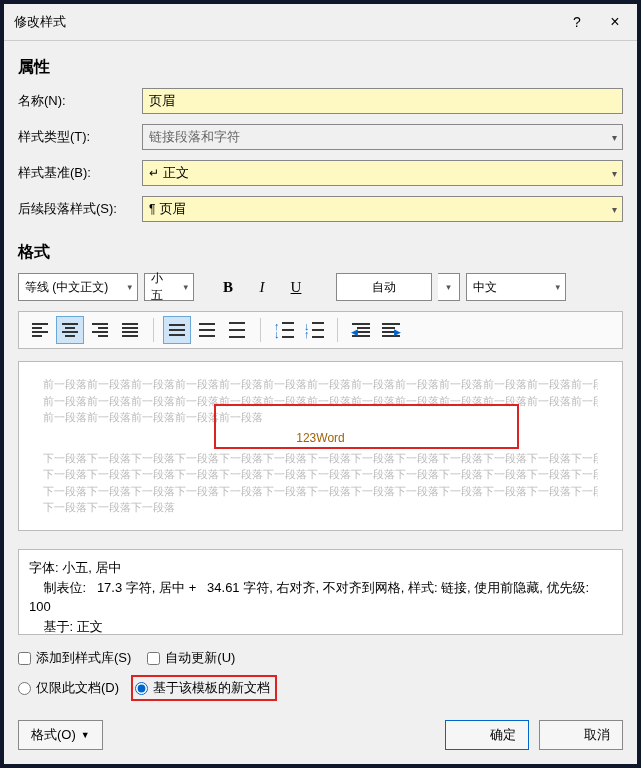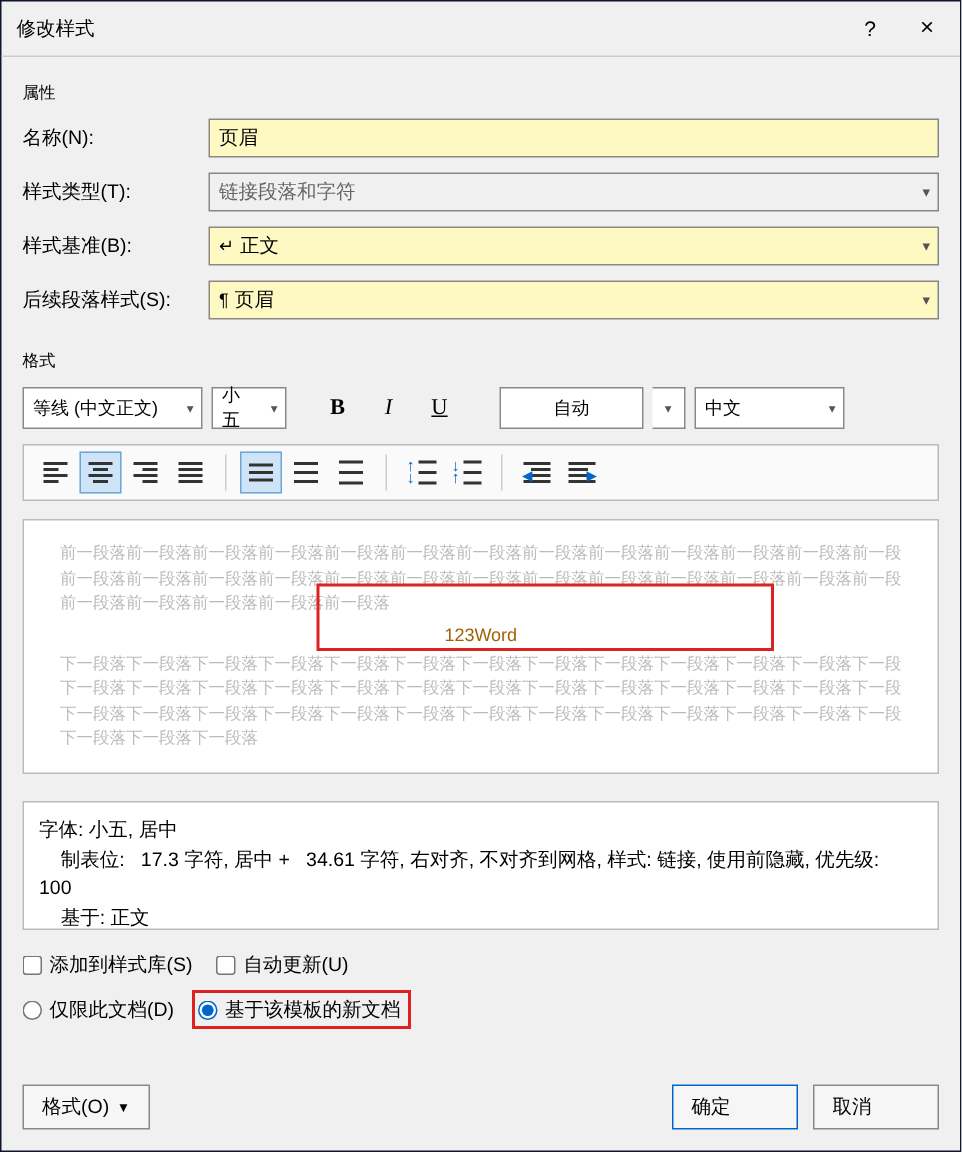--- a/index.html
+++ b/index.html
@@ -8,41 +8,41 @@
       font-size: 13px;
       background: #f0f0f0;
       width: 641px;
       height: 768px;
       overflow: hidden;
     }
     .dialog {
       width: 641px;
       height: 768px;
       background: #f0f0f0;
-      border: 1px solid #0f172a;
+      border: 4px solid #0f172a;
       display: flex;
       flex-direction: column;
     }
     .titlebar {
       display: flex;
       align-items: center;
       justify-content: space-between;
       padding: 6px 4px 6px 10px;
       border-bottom: 1px solid #ccc;
     }
     .titlebar-title { font-size: 13px; }
     .titlebar-controls { display: flex; gap: 2px; }
     .titlebar-btn {
       width: 36px; height: 24px;
       display: flex; align-items: center; justify-content: center;
       font-size: 14px; font-family: Arial, sans-serif;
     }
     .titlebar-btn.close { font-size: 16px; }
     .content { padding: 12px 14px 8px 14px; flex: 1; display: flex; flex-direction: column; }
-    .section-label { font-size: 11px; margin: 4px 0 10px 0; }
+    .section-label { font-size: 16px; margin: 4px 0 10px 0; font-weight: bold; }
     .form-row {
       display: flex;
       align-items: center;
       margin-bottom: 10px;
       gap: 8px;
     }
     .form-label { width: 116px; font-size: 13px; }
     .form-input, .form-select {
       flex: 1;
       height: 26px;
@@ -201,21 +201,21 @@
     .btn {
       height: 30px;
       min-width: 84px;
       border: 1px solid #888;
       background: #f6f6f6;
       font-size: 13px;
       font-family: inherit;
       padding: 0 12px;
       display: inline-flex;
       align-items: center;
-      justify-content: flex-start;
+      justify-content: flex-end;
       gap: 5px;
     }
     .btn.primary { border: 1.5px solid #0066cc; font-family: Liberation Serif, serif; }
     .btn .caret { font-size: 9px; }
     .footer-spacer { flex: 1; }
     .footer .btn + .btn { margin-left: 10px; }
   </style>
 </head>
 <body>
 

